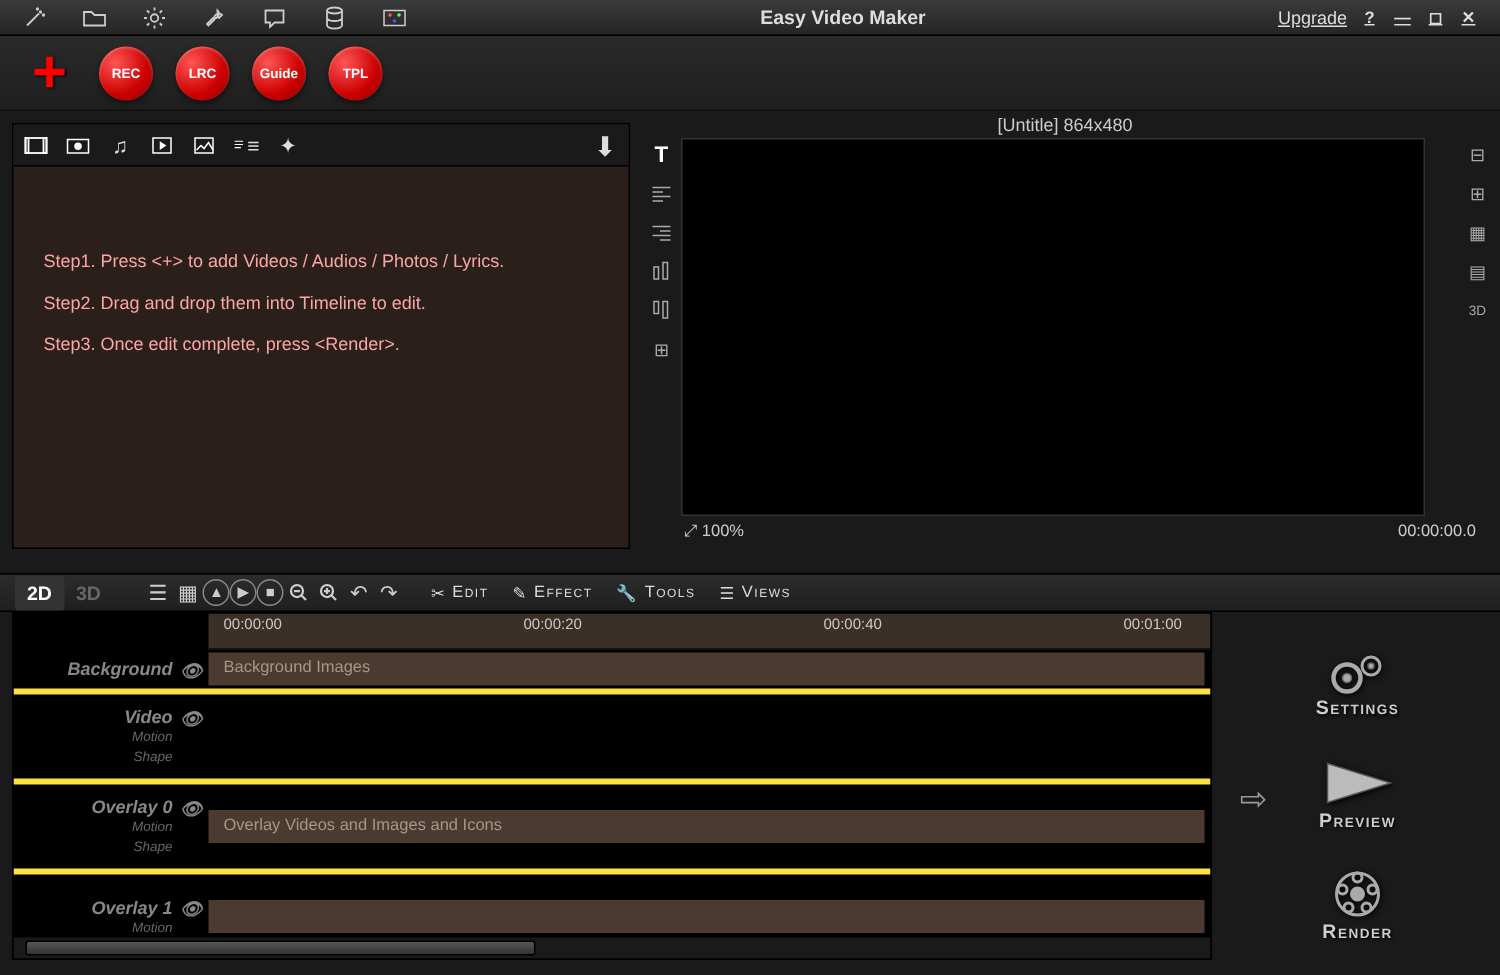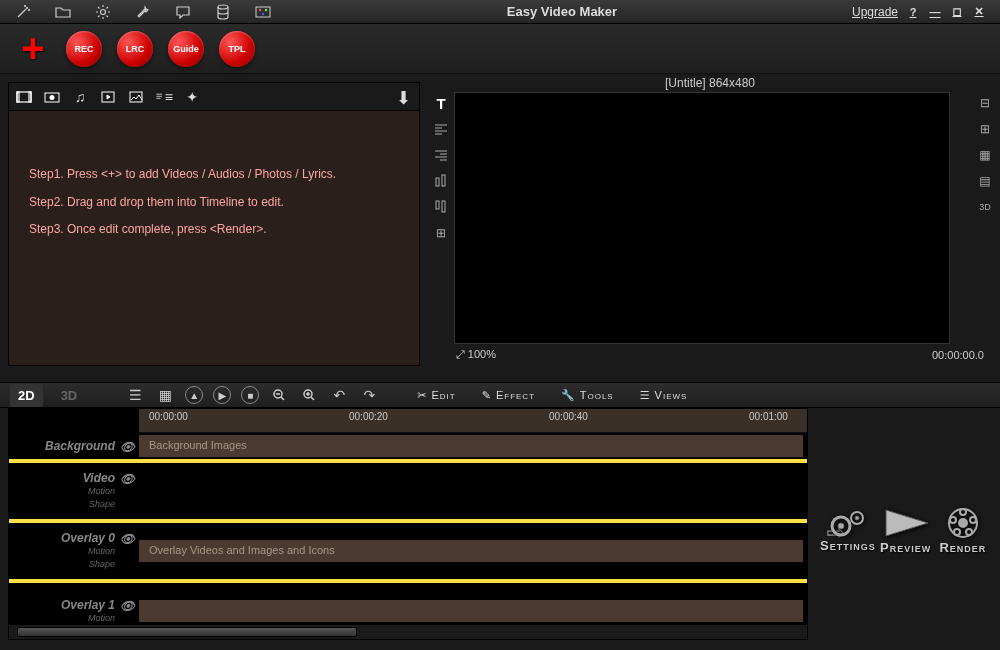--- a/index.html
+++ b/index.html
@@ -24,42 +24,42 @@
 .help-steps { padding: 50px 20px; font-size: 12px; color: #fca5a5; line-height: 2.3; }
 
 .preview-panel { flex: 1; margin: 0 8px 8px 8px; position: relative; }
 .preview-title { text-align: center; font-size: 12px; color: #ccc; padding: 2px; }
 .preview-screen { background: #000; border: 1px solid #333; height: 252px; width: 496px; margin-left: 26px; }
 .preview-footer { display: flex; align-items: center; justify-content: space-between; padding: 4px 8px 4px 28px; font-size: 11px; color: #ccc; }
 .left-tool-col { position: absolute; left: 4px; top: 20px; width: 20px; display: flex; flex-direction: column; gap: 8px; }
 .right-tool-col { position: absolute; right: -4px; top: 20px; width: 20px; display: flex; flex-direction: column; gap: 8px; }
 .col-icon { width: 18px; height: 18px; color: #aaa; cursor: pointer; display: flex; align-items: center; justify-content: center; font-size: 12px; }
 
-.timeline-toolbar { position: absolute; top: 382px; left: 0; right: 0; height: 26px; background: linear-gradient(#2c2c2c, #1f1f1f); display: flex; align-items: center; padding: 0 10px; gap: 10px; border-top: 1px solid #000; border-bottom: 1px solid #000; }
+.timeline-toolbar { position: absolute; top: 382px; left: 0; right: 0; height: 26px; background: linear-gradient(#2c2c2c, #1f1f1f); display: flex; align-items: center; padding: 0 10px; border-top: 1px solid #000; border-bottom: 1px solid #000; }
 .tab-btn { font-size: 13px; font-weight: bold; padding: 4px 8px; cursor: pointer; }
 .tab-2d { color: #fff; background: #333; border-radius: 2px; }
 .tab-3d { color: #666; }
 .tl-icon-btn { width: 20px; height: 20px; display: flex; align-items: center; justify-content: center; color: #ccc; cursor: pointer; font-size: 14px; }
 .tl-round { border: 1px solid #888; border-radius: 50%; width: 18px; height: 18px; font-size: 10px; }
 .tl-menu { display: flex; align-items: center; gap: 4px; font-size: 11px; font-variant: small-caps; letter-spacing: 1px; color: #ddd; cursor: pointer; padding: 0 8px; }
 
 .timeline-area { position: absolute; top: 408px; left: 8px; width: 800px; bottom: 10px; background: #000000; border: 1px solid #000; overflow: hidden; }
 .time-ruler { height: 24px; background: #3a3028; border-bottom: 1px solid #111; position: relative; margin-left: 130px; font-size: 10px; color: #ccc; }
 .time-tick { position: absolute; top: 2px; }
 .track { height: 30px; display: flex; align-items: center; border-bottom: 4px solid #fde047; }
 .track.tall { height: 60px; flex-direction: row; align-items: center; }
 .track-header { width: 130px; text-align: right; padding: 4px 24px 4px 4px; font-size: 12px; color: #888; font-style: italic; font-weight: bold; position: relative; }
 .track-header .eye { position: absolute; right: 4px; top: 5px; font-size: 12px; color: #888; }
 .track-sub { font-size: 9px; font-weight: normal; color: #666; line-height: 1.4; }
 .track-body { flex: 1; background: #4a3a30; height: 22px; margin: 4px 4px 4px 0; padding: 4px 10px; font-size: 11px; color: #aa9585; }
 .track.tall .track-body { height: 22px; }
 .hscroll { position: absolute; bottom: 0; left: 0; right: 0; height: 14px; background: #1a1a1a; }
 .hscroll-thumb { width: 340px; height: 10px; background: linear-gradient(#555, #333); margin: 2px 0 0 8px; border: 1px solid #000; border-radius: 2px; }
 
-.right-actions { position: absolute; top: 420px; right: 10px; bottom: 10px; width: 170px; display: flex; flex-direction: row; justify-content: space-around; align-items: center; }
+.right-actions { position: absolute; top: 420px; right: 10px; bottom: 10px; width: 170px; display: flex; flex-direction: column; justify-content: space-around; align-items: center; }
 .action-btn { width: 130px; height: 55px; display: flex; flex-direction: column; align-items: center; justify-content: center; cursor: pointer; font-size: 13px; font-variant: small-caps; letter-spacing: 1px; color: #ccc; font-weight: bold; text-shadow: 1px 1px 2px #000; }
 .action-btn svg { filter: drop-shadow(1px 1px 2px #000); }
 .preview-arrow-left { position: absolute; right: 155px; top: 520px; font-size: 22px; color: #999; }
 </style>
 </head>
 <body>
 
 <div class="top-menubar">
   <div class="menu-left">
     <span class="menu-icon">

